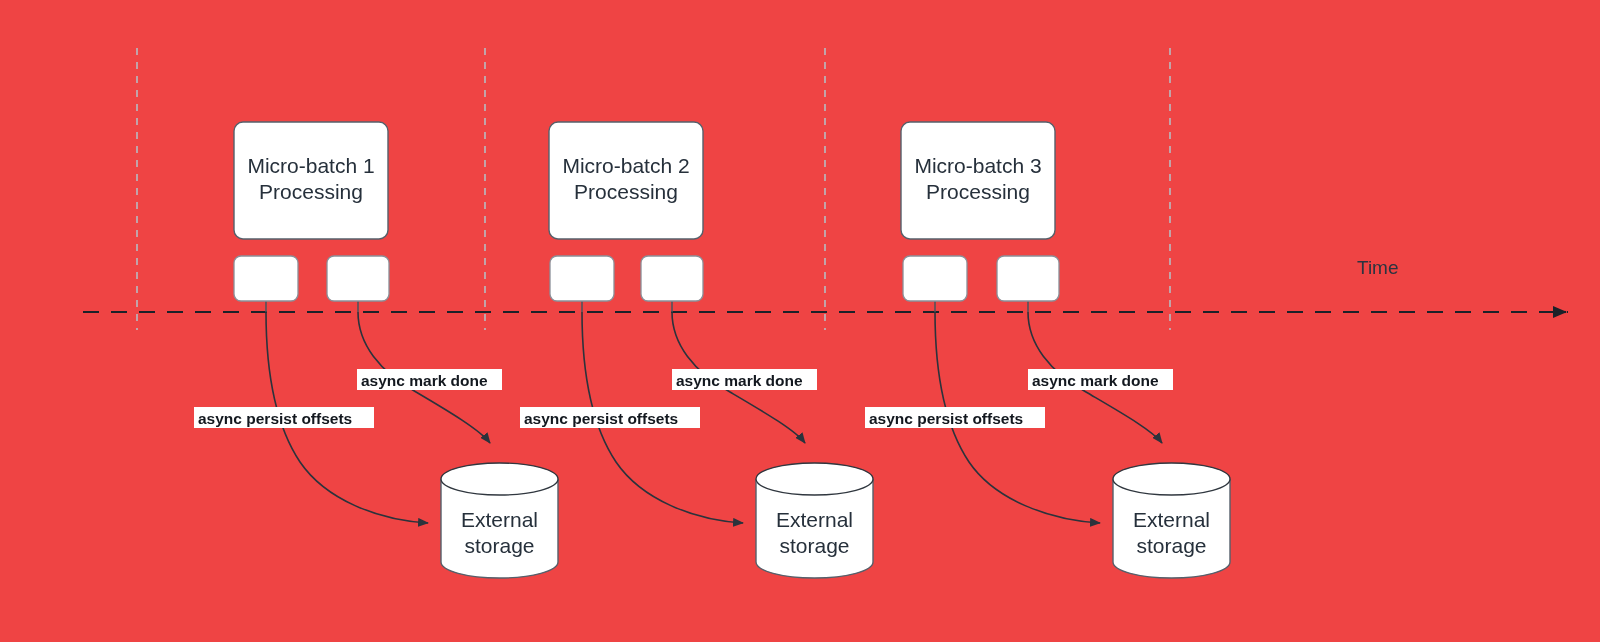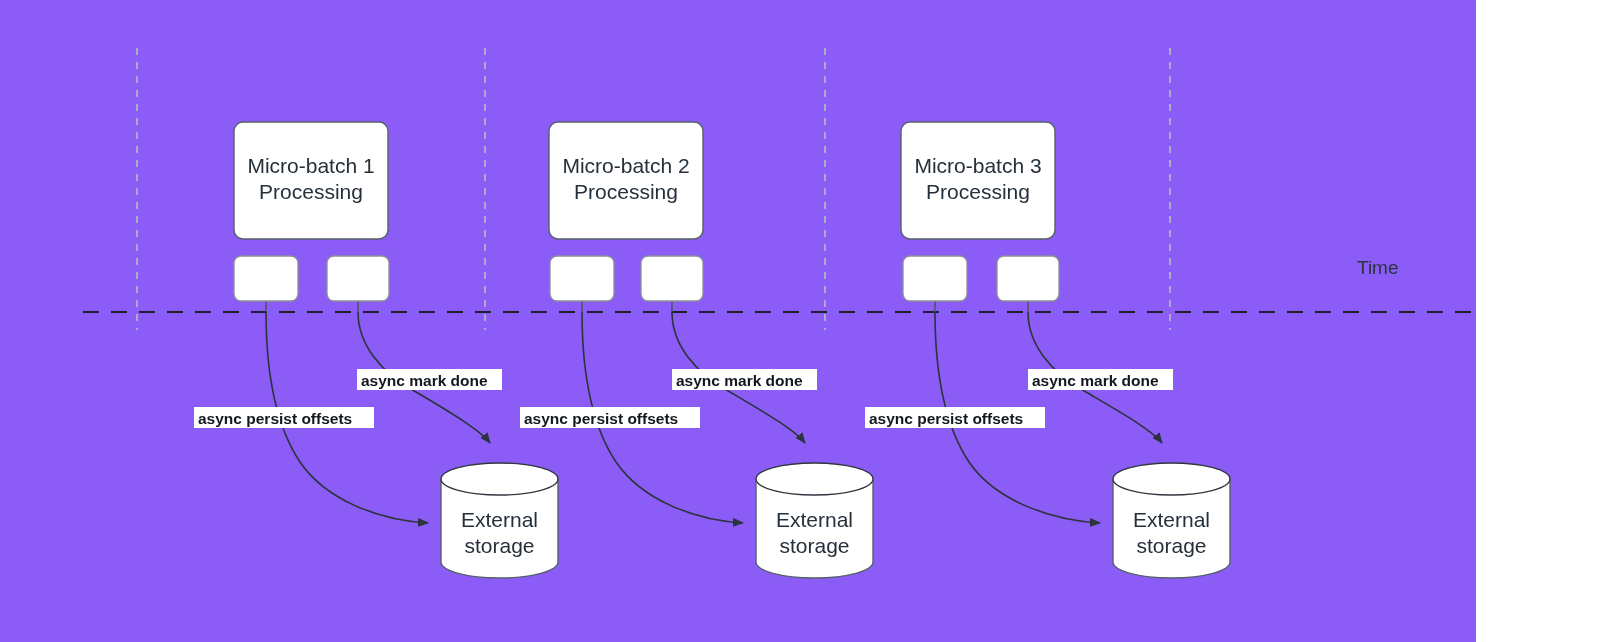--- a/index.html
+++ b/index.html
@@ -7,23 +7,23 @@
     margin: 0;
     padding: 0;
     background: #ffffff;
   }
   body {
     font-family: "Liberation Sans", sans-serif;
     color: #1f2430;
   }
   #canvas {
     position: relative;
-    width: 1476px;
+    width: 1600px;
     height: 642px;
-    background: #8b5cf6;
+    background: #ef4444;
     overflow: hidden;
   }
   #diagram-svg {
     position: absolute;
     left: 0;
     top: 0;
     width: 1600px;
     height: 642px;
   }
   .box-text {

